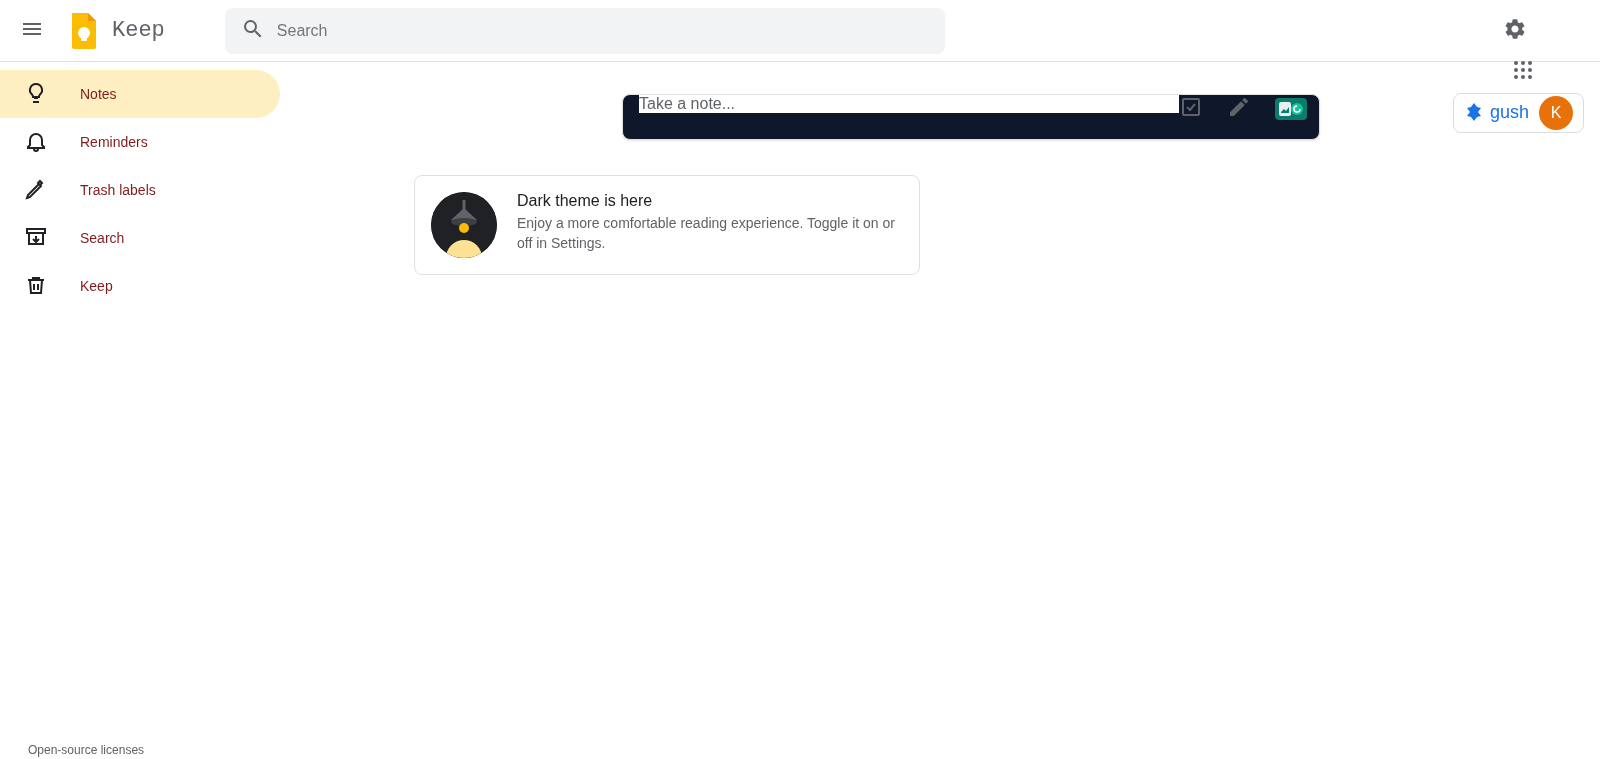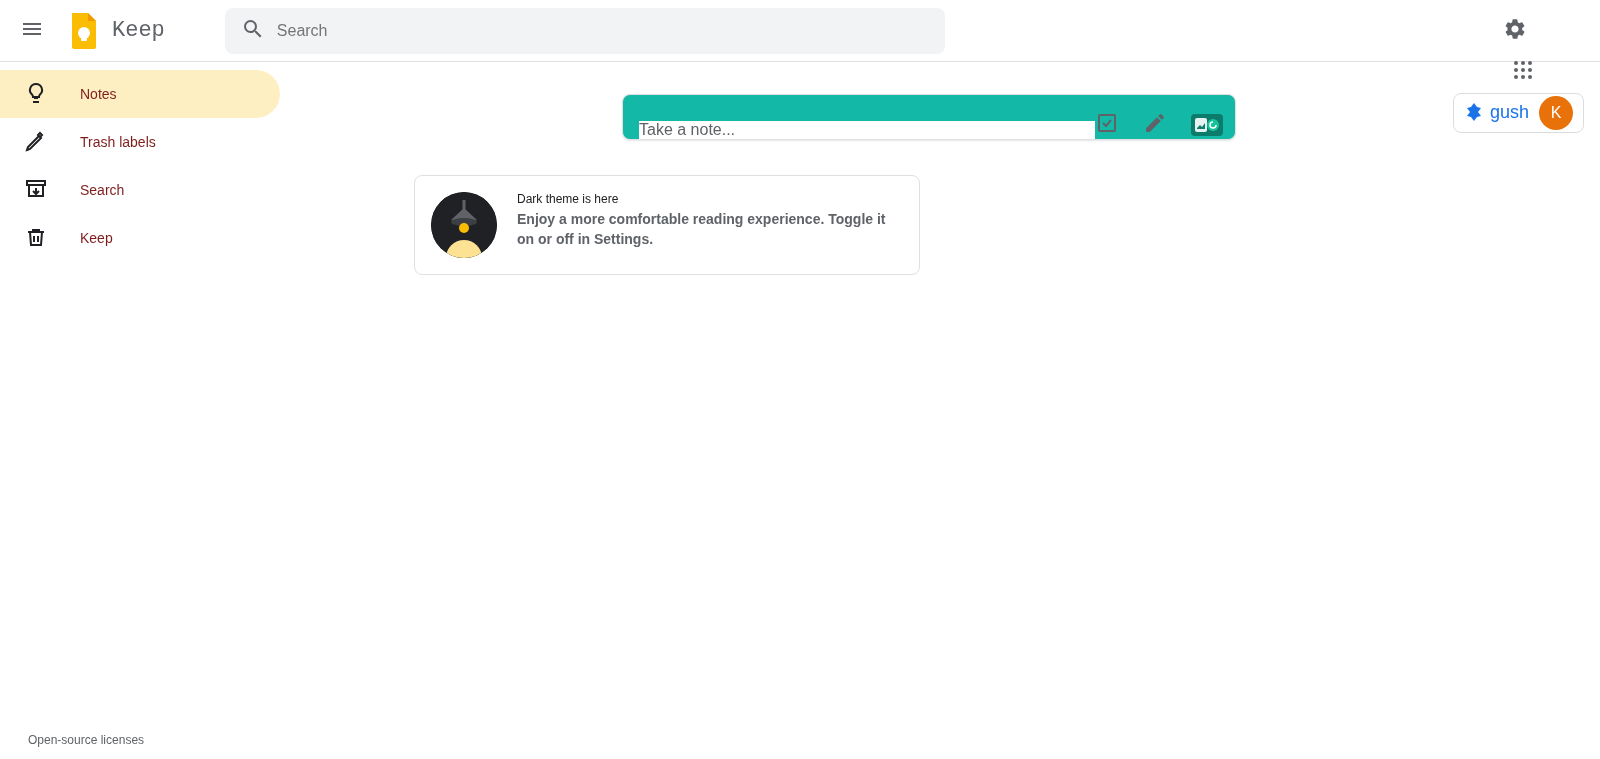--- a/index.html
+++ b/index.html
@@ -21,38 +21,38 @@
   .avatar { width: 34px; height: 34px; border-radius: 50%; background: #e8710a; color: #fff; display: flex; align-items: center; justify-content: center; font-size: 16px; font-weight: 500; margin-left: 4px; }
 
   
   .sidebar { position: absolute; top: 70px; left: 0; width: 280px; }
   .side-item { height: 48px; display: flex; align-items: center; padding-left: 24px; gap: 32px; cursor: pointer; color: #7f1d1d; font-size: 14px; font-weight: 500; border-radius: 0 24px 24px 0; margin-right: 0; }
   .side-item.active { background: #feefc3; }
   .side-item svg { color: #202124; }
 
   
   .main { position: absolute; top: 62px; left: 280px; right: 0; bottom: 0; }
-  .take-note { position: absolute; top: 32px; left: 342px; width: 614px; height: 46px; border: 1px solid #e0e0e0; border-radius: 8px; box-shadow: 0 1px 2px rgba(0,0,0,0.1); display: flex; align-items: flex-end; padding: 0 12px 0 16px; background: #14b8a6; }
+  .take-note { position: absolute; top: 32px; left: 342px; width: 698px; height: 46px; border: 1px solid #e0e0e0; border-radius: 8px; box-shadow: 0 1px 2px rgba(0,0,0,0.1); display: flex; align-items: flex-start; padding: 0 12px 0 16px; background: #0f172a; }
   .take-note-input { border: none; outline: none; font-size: 16px; color: #202124; flex: 1; }
   .take-note-input::placeholder { color: #5f6368; font-weight: 500; }
   .note-icons { display: flex; align-items: center; gap: 24px; color: #5f6368; }
   .note-icons .grammarly { width: 32px; height: 22px; background: #0b7b6b; border-radius: 4px; position: relative; display:flex; align-items:center; justify-content:center; }
 
   
   .promo { position: absolute; top: 113px; left: 134px; width: 506px; border: 1px solid #e0e0e0; border-radius: 8px; padding: 16px 20px 16px 16px; display: flex; flex-direction: column; }
   .promo-top { display: flex; gap: 20px; }
   .promo-circle { width: 66px; height: 66px; border-radius: 50%; background: #202124; flex-shrink: 0; overflow: hidden; position: relative; }
-  .promo-title { font-size: 12px; font-weight: 500; color: #202124; margin-bottom: 4px; }
-  .promo-body { font-size: 14px; color: #5f6368; line-height: 1.4; font-weight: bold; }
+  .promo-title { font-size: 16px; font-weight: 500; color: #202124; margin-bottom: 4px; }
+  .promo-body { font-size: 14px; color: #5f6368; line-height: 1.4; }
   .promo-actions { display: flex; justify-content: flex-end; gap: 40px; margin-top: 16px; padding-right: 8px; }
   .promo-btn { font-size: 14px; font-weight: 500; cursor: pointer; background: none; border: none; }
   .promo-btn.ghost { color: #202124; }
   .promo-btn.primary { color: #1a73e8; }
 
-  .footer-link { position: absolute; bottom: 12px; left: 28px; font-size: 12px; color: #5f6368; cursor: pointer; }
+  .footer-link { position: absolute; bottom: 2px; left: 28px; font-size: 12px; color: #5f6368; cursor: pointer; }
 </style>
 </head>
 <body>
 
 <div class="header">
   <div class="menu-btn">
     <span>
       <svg width="24" height="24" viewBox="0 0 24 24" fill="currentColor">
           <path d="M3 18h18v-2H3v2zm0-5h18v-2H3v2zm0-7v2h18V6H3z"></path>
         </svg>
@@ -131,20 +131,26 @@
 
 <div class="sidebar">
   <div class="side-item active">
     <span><svg width="24" height="24" viewBox="0 0 24 24" fill="none" stroke="currentColor" stroke-width="2">
           <path d="M9 21h6M10 17h4M12 3a6 6 0 00-4 10.5c.7.7 1 1.5 1 2.5h6c0-1 .3-1.8 1-2.5A6 6 0 0012 3z"></path>
         </svg></span>
     <span>Notes</span>
   </div>
   <div class="side-item">
     <span><svg width="24" height="24" viewBox="0 0 24 24" fill="none" stroke="currentColor" stroke-width="2">
+          <path d="M18 16v-5a6 6 0 10-12 0v5l-2 2v1h16v-1l-2-2zM10 20a2 2 0 004 0"></path>
+        </svg></span>
+    <span>Reminders</span>
+  </div>
+  <div class="side-item">
+    <span><svg width="24" height="24" viewBox="0 0 24 24" fill="none" stroke="currentColor" stroke-width="2">
           <path d="M3 21l3-1 11-11-2-2L4 18l-1 3zM14 6l2-2 2 2-2 2-2-2z"></path>
         </svg></span>
     <span>Trash labels</span>
   </div>
   <div class="side-item">
     <span><svg width="24" height="24" viewBox="0 0 24 24" fill="none" stroke="currentColor" stroke-width="2">
           <rect x="3" y="4" width="18" height="4"></rect>
           <path d="M5 8v11h14V8M12 11v5m-3-2l3 3 3-3"></path>
         </svg></span>
     <span>Search</span>

